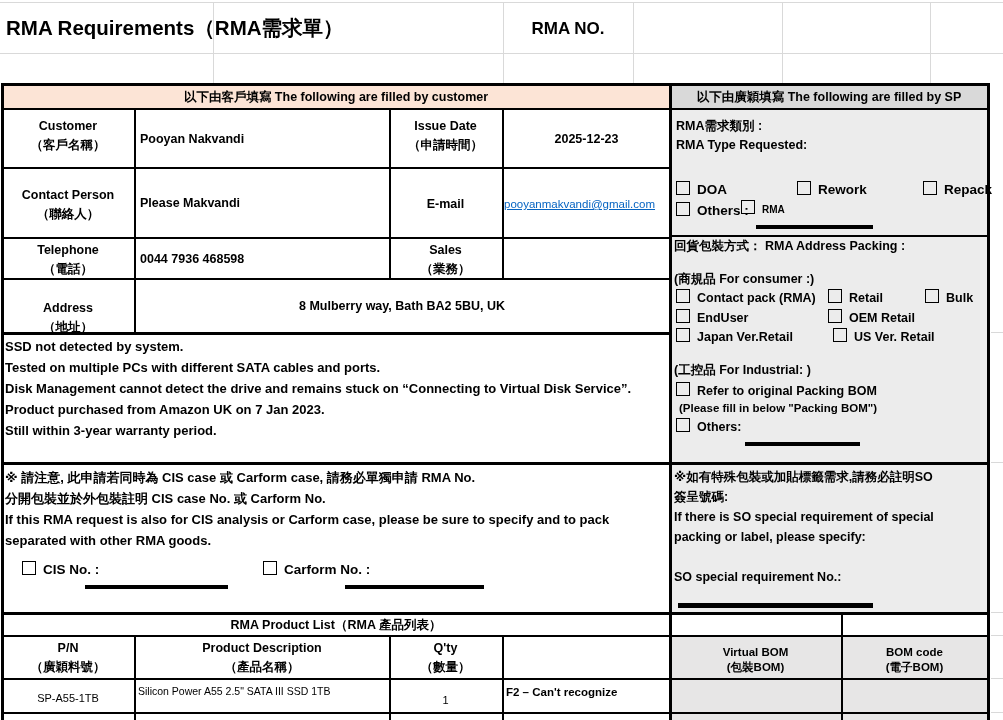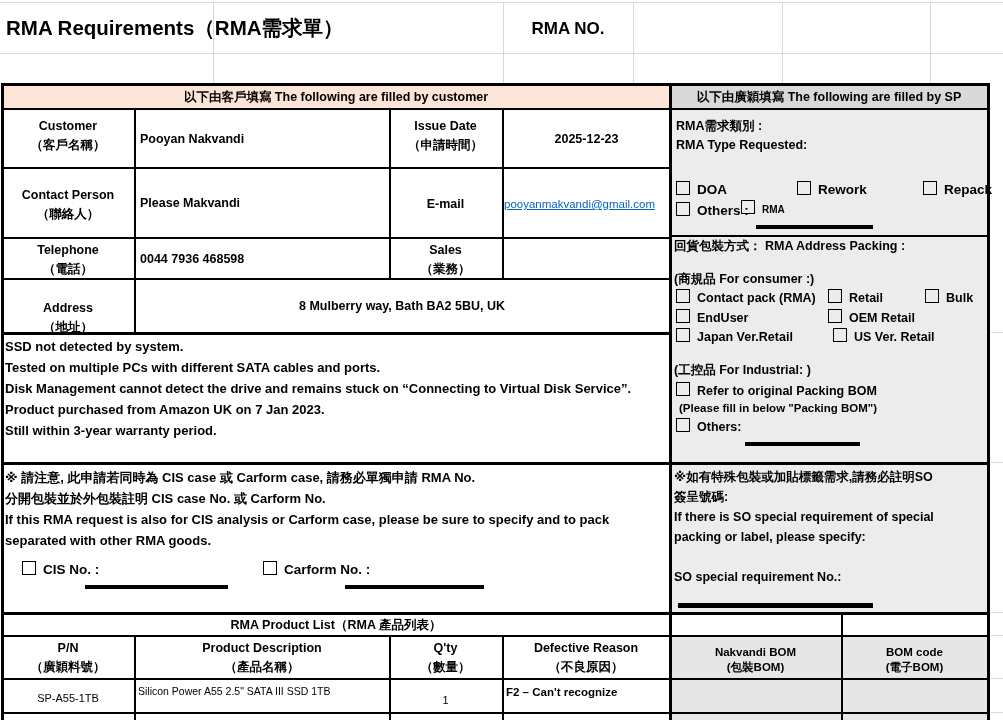--- a/index.html
+++ b/index.html
@@ -144,23 +144,21 @@
 SO special requirement No.:</div>
   <div class="ul" style="left:678px;top:603px;width:195px;height:5px;"></div>
 
   <div class="t ctr" style="left:2px;top:616px;width:668px;font-size:12.5px;">RMA Product List（RMA 產品列表）</div>
   <div class="t ctr" style="left:2px;top:639px;width:132px;font-size:12.5px;line-height:19px;">P/N
 （廣穎料號）</div>
   <div class="t ctr" style="left:134px;top:639px;width:256px;font-size:12.5px;line-height:19px;">Product Description
 （產品名稱）</div>
   <div class="t ctr" style="left:389px;top:639px;width:113px;font-size:12.5px;line-height:19px;">Q'ty
 （數量）</div>
-  <div class="t ctr" style="left:502px;top:639px;width:168px;font-size:12.5px;line-height:19px;">Defective Reason
-（不良原因）</div>
-  <div class="t ctr" style="left:670px;top:645px;width:171px;font-size:11.5px;line-height:15px;">Nakvandi BOM
+  <div class="t ctr" style="left:670px;top:645px;width:171px;font-size:11.5px;line-height:15px;">Virtual BOM
 (包裝BOM)</div>
   <div class="t ctr" style="left:841px;top:645px;width:147px;font-size:11.5px;line-height:15px;">BOM code
 (電子BOM)</div>
 
   <div class="abs ctr" style="left:2px;top:692px;width:132px;font-size:11px;">SP-A55-1TB</div>
   <div class="abs" style="left:138px;top:685px;font-size:10.5px;white-space:nowrap;">Silicon Power A55 2.5" SATA III SSD 1TB</div>
   <div class="abs ctr" style="left:389px;top:694px;width:113px;font-size:11px;">1</div>
   <div class="t" style="left:506px;top:684px;font-size:11.5px;">F2 – Can't recognize</div>
   <div class="abs" style="left:672px;top:680px;width:167px;height:30px;"></div>
   <div class="abs" style="left:845px;top:680px;width:140px;height:30px;"></div>

